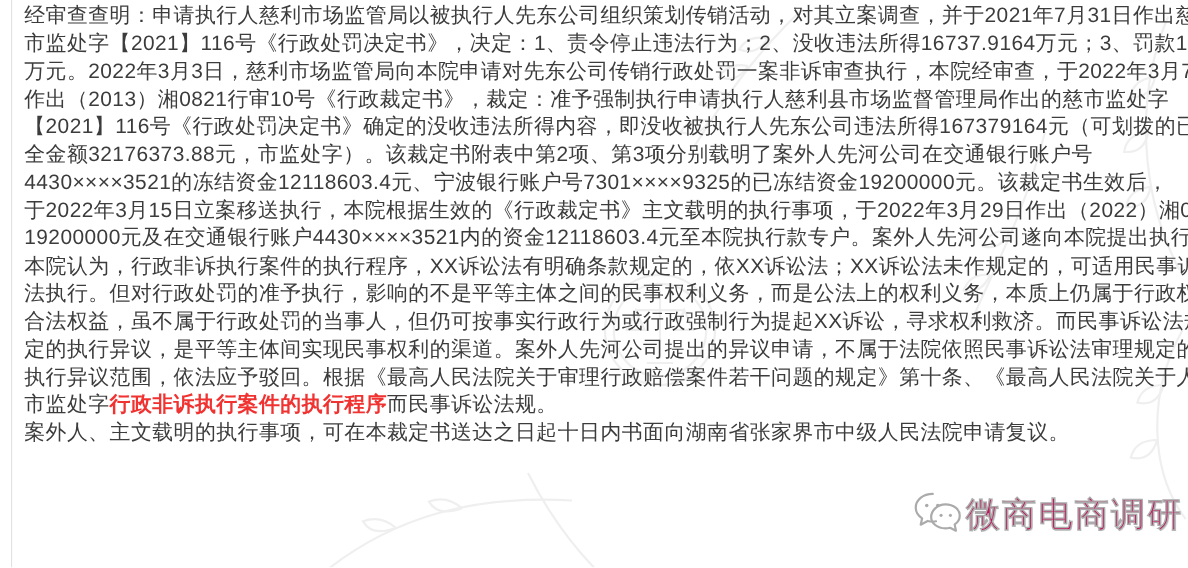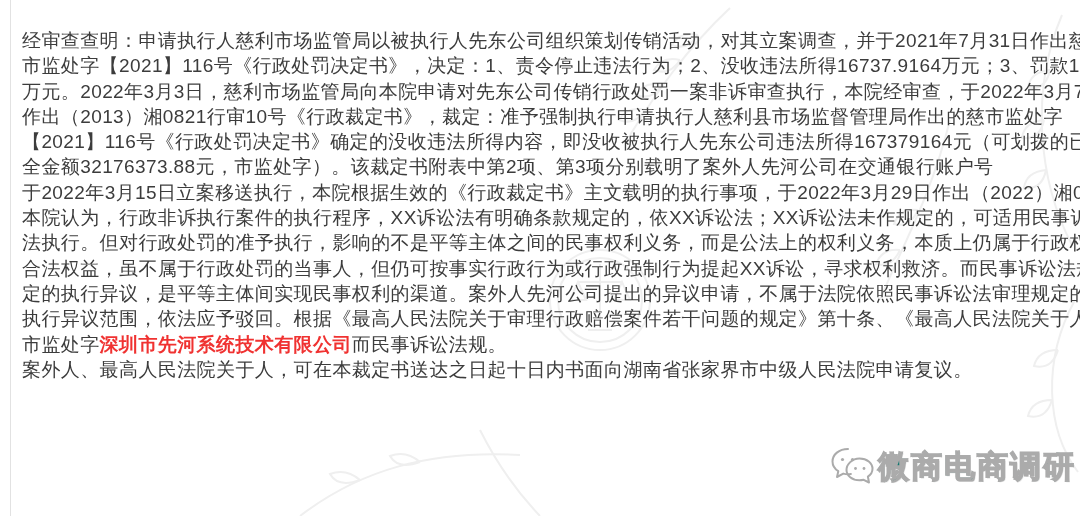--- a/index.html
+++ b/index.html
@@ -33,21 +33,20 @@
   }
   .doc {
     position: absolute;
     left: 22px;
     top: 2px;
     width: 1048px;
     z-index: 1;
     font-size: 19px;
     color: #3c3c3c;
     letter-spacing: 0.4px;
-    margin-top: 26px;
   }
   .line {
     height: 25.3px;
     line-height: 25.3px;
     white-space: nowrap;
   }
   .highlight {
     color: #f03231;
     font-weight: bold;
   }
@@ -55,23 +54,23 @@
     position: absolute;
     top: 444px;
     right: 4px;
     z-index: 2;
     display: flex;
     align-items: center;
     gap: 3px;
   }
   .stamp-text {
     font-size: 31px;
-    font-weight: bold;
+    font-weight: normal;
     letter-spacing: 2px;
-    color: #0f766e;
+    color: #be185d;
     -webkit-text-stroke: 1.3px #ababab;
     text-shadow: 1px 1px 0 #dedede;
     white-space: nowrap;
   }
 </style>
 </head>
 <body>
 
 <div class="page-border-left"></div>
 
@@ -98,28 +97,30 @@
 </svg>
 
 <div class="doc">
   <div>
       <div class="line"><span>经审查查明：申请执行人慈利市场监管局以被执行人先东公司组织策划传销活动，对其立案调查，并于2021年7月31日作出慈</span></div>
       <div class="line"><span>市监处字【2021】116号《行政处罚决定书》，决定：1、责令停止违法行为；2、没收违法所得16737.9164万元；3、罚款100</span></div>
       <div class="line"><span>万元。2022年3月3日，慈利市场监管局向本院申请对先东公司传销行政处罚一案非诉审查执行，本院经审查，于2022年3月7日</span></div>
       <div class="line"><span>作出（2013）湘0821行审10号《行政裁定书》，裁定：准予强制执行申请执行人慈利县市场监督管理局作出的慈市监处字</span></div>
       <div class="line"><span>【2021】116号《行政处罚决定书》确定的没收违法所得内容，即没收被执行人先东公司违法所得167379164元（可划拨的已保</span></div>
       <div class="line"><span>全金额32176373.88元，市监处字）。该裁定书附表中第2项、第3项分别载明了案外人先河公司在交通银行账户号</span></div>
+      <div class="line"><span>4430××××3521的冻结资金12118603.4元、宁波银行账户号7301××××9325的已冻结资金19200000元。该裁定书生效后，</span></div>
       <div class="line"><span>于2022年3月15日立案移送执行，本院根据生效的《行政裁定书》主文载明的执行事项，于2022年3月29日作出（2022）湘0821</span></div>
+      <div class="line"><span>19200000元及在交通银行账户4430××××3521内的资金12118603.4元至本院执行款专户。案外人先河公司遂向本院提出执行</span></div>
       <div class="line"><span>本院认为，行政非诉执行案件的执行程序，XX诉讼法有明确条款规定的，依XX诉讼法；XX诉讼法未作规定的，可适用民事诉讼</span></div>
       <div class="line"><span>法执行。但对行政处罚的准予执行，影响的不是平等主体之间的民事权利义务，而是公法上的权利义务，本质上仍属于行政权</span></div>
       <div class="line"><span>合法权益，虽不属于行政处罚的当事人，但仍可按事实行政行为或行政强制行为提起XX诉讼，寻求权利救济。而民事诉讼法规</span></div>
       <div class="line"><span>定的执行异议，是平等主体间实现民事权利的渠道。案外人先河公司提出的异议申请，不属于法院依照民事诉讼法审理规定的</span></div>
       <div class="line"><span>执行异议范围，依法应予驳回。根据《最高人民法院关于审理行政赔偿案件若干问题的规定》第十条、《最高人民法院关于人</span></div>
-      <div class="line"><span>市监处字</span><span class="highlight">深圳市先河系统技术有限公司</span><span>而民事诉讼法规。</span></div>
-      <div class="line"><span>案外人、最高人民法院关于人，可在本裁定书送达之日起十日内书面向湖南省张家界市中级人民法院申请复议。</span></div>
+      <div class="line"><span>市监处字</span><span class="highlight">行政非诉执行案件的执行程序</span><span>而民事诉讼法规。</span></div>
+      <div class="line"><span>案外人、主文载明的执行事项，可在本裁定书送达之日起十日内书面向湖南省张家界市中级人民法院申请复议。</span></div>
     </div>
 </div>
 
 <div class="stamp">
   <span>
     <svg width="46" height="42" viewBox="0 0 46 42" fill="none" stroke="#ababab" stroke-width="2" stroke-linecap="round" stroke-linejoin="round">
       <path d="M19 5 C10 5 3.5 10.5 3.5 17.5 c0 4 2.2 7.4 5.8 9.7 L8 33 l6.3 -3.4 c1.5 .4 3.1 .6 4.7 .6 1 0 2 -.1 2.9 -.3"></path>
       <circle cx="13.5" cy="15.5" r="1.6" fill="#ababab" stroke="none"></circle>
       <circle cx="23.5" cy="15.5" r="1.6" fill="#ababab" stroke="none"></circle>
       <path d="M30.5 14.5 c7.5 0 13 4.6 13 10.3 0 3.2 -1.8 6 -4.6 7.9 L40 38.5 l-5.3 -2.7 c-1.3 .3 -2.7 .5 -4.2 .5 -7.5 0 -13 -4.6 -13 -10.3 0 -5.7 5.5 -11.5 13 -11.5 z"></path>

